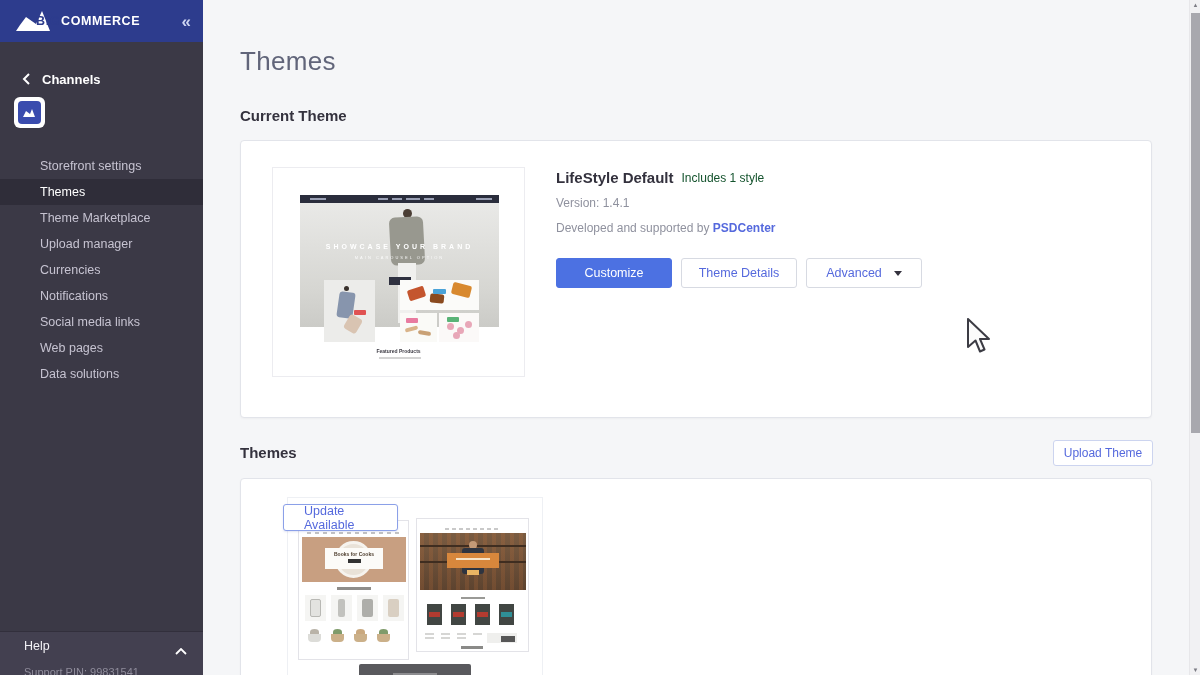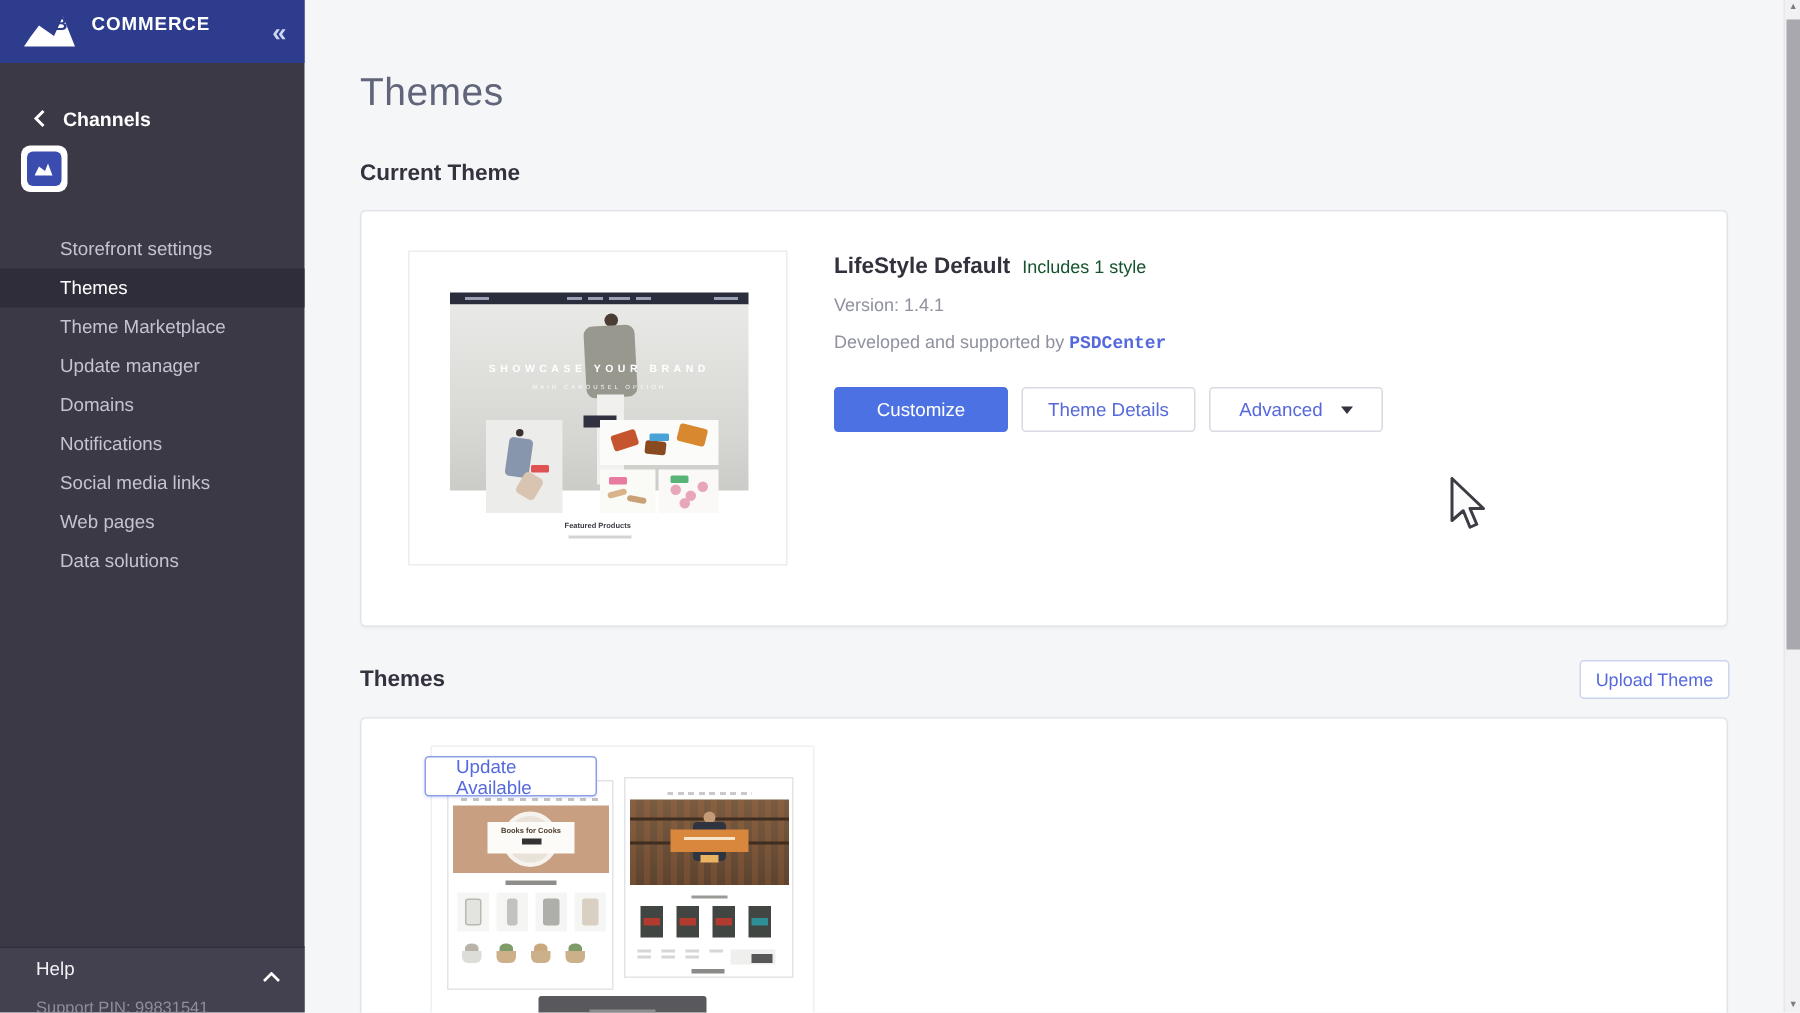--- a/index.html
+++ b/index.html
@@ -5,21 +5,21 @@
   * { margin:0; padding:0; box-sizing:border-box; }
   html,body { width:1200px; height:675px; }
   body {
     position:relative; overflow:hidden;
     font-family:"Liberation Sans", sans-serif;
     background:#f5f6f8;
   }
   
   .sidebar { position:absolute; left:0; top:0; width:203px; height:675px; background:#3b3946; z-index:5; }
   .topbar { position:absolute; left:0; top:0; width:203px; height:42px; background:#2d3c8d; display:flex; align-items:center; padding:0 12px 0 14px; }
-  .brand { display:flex; align-items:flex-start; gap:1px; flex:1; }
+  .brand { display:flex; align-items:center; gap:1px; flex:1; }
   .brand svg { display:block; }
   .brand-text { color:#fff; font-weight:bold; font-size:12.5px; letter-spacing:0.6px; margin-left:-17px; }
   .brand-text .big { color:#2d3c8d; margin-right:1px; }
   .collapse { color:#cdd5f2; font-size:17px; font-weight:bold; cursor:pointer; line-height:1; }
   .channels-row { position:absolute; left:0; top:66px; width:203px; height:26px; display:flex; align-items:center; padding-left:22px; gap:12px; }
   .channels-label { color:#fff; font-size:13px; font-weight:bold; }
   .store-row { position:absolute; left:14px; top:97px; width:180px; display:flex; gap:10px; }
   .store-avatar { width:31px; height:31px; background:#fff; border-radius:6px; display:flex; align-items:center; justify-content:center; flex:none; }
   .store-avatar-inner { width:23px; height:23px; background:#3a4cae; border-radius:4px; display:flex; align-items:center; justify-content:center; }
   .store-name { color:#fff; font-size:12.5px; font-weight:bold; line-height:15px; }
@@ -137,21 +137,21 @@
   .cf-logo { position:absolute; left:44px; top:127px; width:22px; height:3px; background:#8a8a88; }
 
   
   .scrollbar { position:absolute; right:0; top:0; width:11px; height:675px; background:#f1f1f3; border-left:1px solid #e7e7ea; z-index:6; }
   .sb-thumb { position:absolute; left:1px; top:13px; width:9px; height:420px; background:#a8a8ae; cursor:pointer; }
   .sb-arrow { position:absolute; left:0; width:11px; text-align:center; font-size:6px; color:#7c7c84; cursor:pointer; }
 
   
   .cursor { position:absolute; left:966px; top:318px; z-index:9; pointer-events:none; }
 
-  a { cursor:pointer;font-family:Liberation Mono, monospace; }
+  a { cursor:pointer; }
 </style>
 </head>
 <body>
 
 <div class="sidebar">
   <div class="topbar">
     <div class="brand">
       <svg width="38" height="24" viewBox="0 0 38 24">
         <polygon points="2,22 36,22 28,2 22,15 12,8 6,16" fill="#ffffff"></polygon>
       </svg>
@@ -174,22 +174,22 @@
           <polygon points="0,9 12,9 9,1 7,6 3,3" fill="#ffffff"></polygon>
         </svg>
       </div>
     </div>
   </div>
 
   <div class="nav">
     <div class="nav-item">Storefront settings</div>
     <div class="nav-item selected">Themes</div>
     <div class="nav-item">Theme Marketplace</div>
-    <div class="nav-item">Update manager</div>
-    <div class="nav-item">Domains</div>
+    <div class="nav-item">Upload manager</div>
+    <div class="nav-item">Currencies</div>
     <div class="nav-item">Notifications</div>
     <div class="nav-item">Social media links</div>
     <div class="nav-item">Web pages</div>
     <div class="nav-item">Data solutions</div>
   </div>
 
   <div class="help-footer">
     <div class="help-label">Help</div>
     <div class="help-pin">Support PIN: 99831541</div>
     <svg class="help-chevron" width="12" height="7" viewBox="0 0 12 7">

